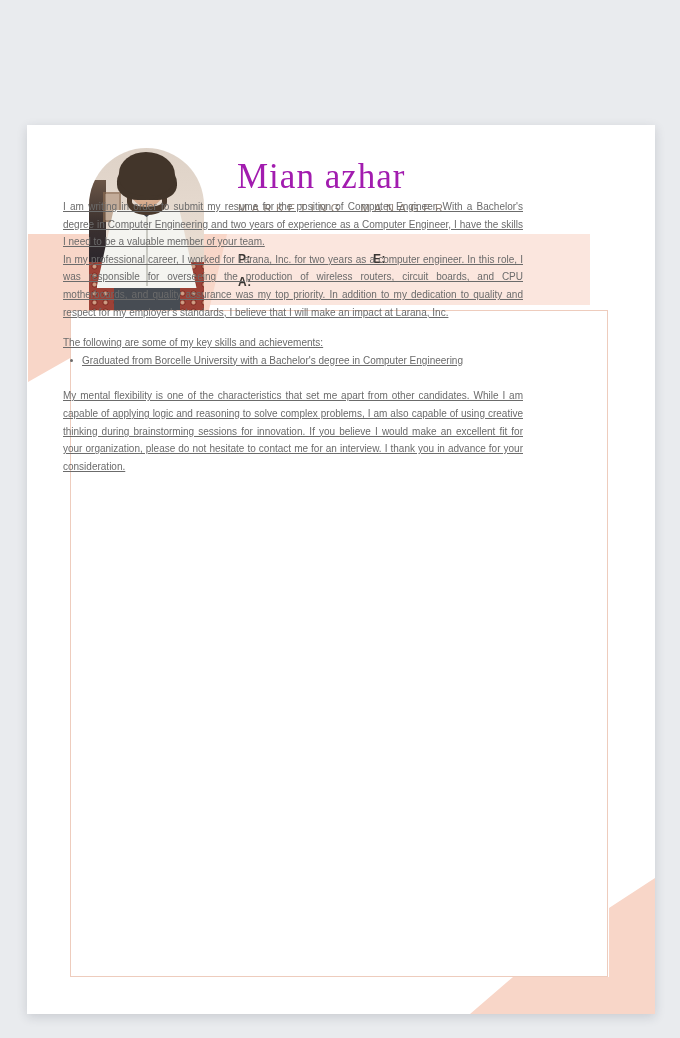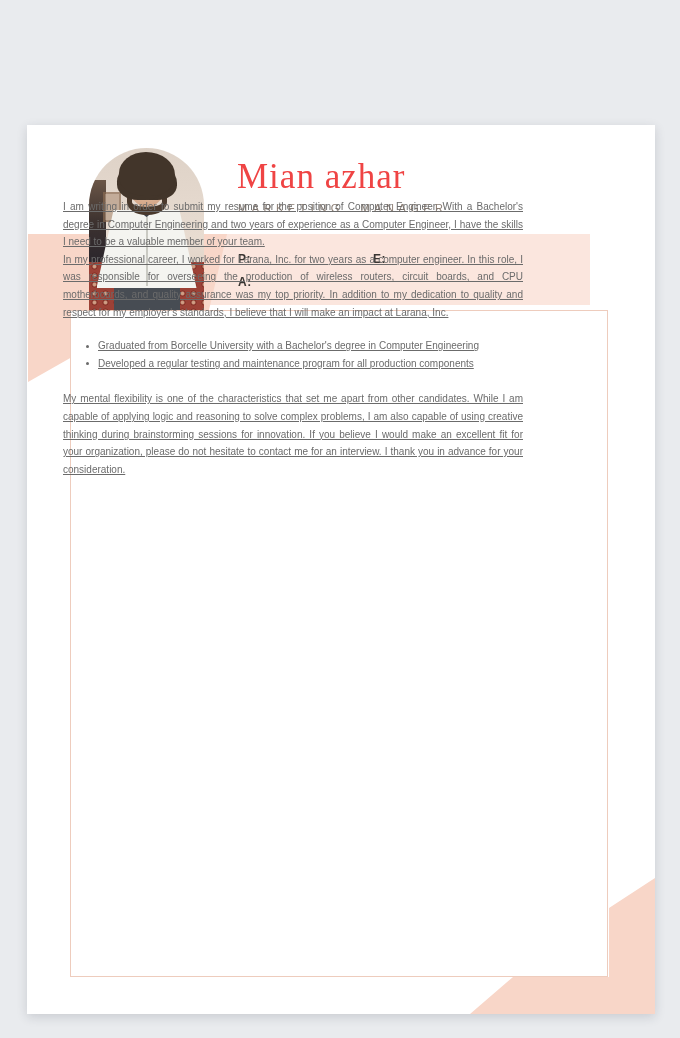--- a/index.html
+++ b/index.html
@@ -53,21 +53,21 @@
     width:18px; height:7px; background:#3c3f46; clip-path:polygon(0 0,100% 0,50% 100%); }
   .photo-belt { position:absolute; left:50%; bottom:23px; transform:translateX(-50%);
     width:64px; height:5px; background:#6f4530; border-radius:2px; }
   .photo-pants { position:absolute; left:50%; bottom:0; transform:translateX(-50%);
     width:66px; height:23px; background:#474c53; }
 
   
   .name {
     position:absolute; left:210px; top:33px; z-index:4;
     font-family:"Liberation Serif", serif; font-size:35px; line-height:1.1;
-    letter-spacing:1px; color:#ef4444;
+    letter-spacing:1px; color:#a21caf;
   }
   .role {
     position:absolute; left:211px; top:77px; z-index:4;
     font-size:11px; font-weight:500; letter-spacing:4.5px; word-spacing:9px; color:#8b7d73;
   }
   .contact-label { position:absolute; z-index:4; font-size:12px; font-weight:600;
     letter-spacing:.5px; color:#3a3633; }
   .lbl-p { left:211px; top:127px; }
   .lbl-e { left:346px; top:127px; }
   .lbl-a { left:211px; top:150px; }
@@ -77,21 +77,21 @@
     position:absolute; left:43px; top:185px; width:538px; height:667px; z-index:3;
     background:#ffffff; border:1px solid #eeccbd; box-sizing:border-box;
   }
   .letter-body {
     position:absolute; left:36px; top:73px; width:460px;
     font-size:10px; line-height:17.6px; color:#6b6b6b;
     text-align:justify; z-index:4;text-decoration:underline;
   }
   .letter-body p { margin:0; }
   .skills-intro { margin-top:13px !important; }
-  .skills-list { list-style:none; margin:16px; padding:0; }
+  .skills-list { list-style:none; margin:0; padding:0; }
   .skills-list li { position:relative; padding-left:19px; }
   .skills-list li::before { content:""; position:absolute; left:7px; top:7.5px;
     width:3px; height:3px; border-radius:50%; background:#6b6b6b; }
   .closing { margin-top:18px !important; }
 </style>
 </head>
 <body>
 
 <div class="canvas">
   <div class="page">
@@ -122,21 +122,21 @@
     <div class="role">MARKETING MANAGER</div>
     <div class="contact-label lbl-p">P:</div>
     <div class="contact-label lbl-e">E:</div>
     <div class="contact-label lbl-a">A:</div>
 
     <div class="letter-box"></div>
 
     <div class="letter-body">
       <p>I am writing in order to submit my resume for the position of Computer Engineer. With a Bachelor's degree in Computer Engineering and two years of experience as a Computer Engineer, I have the skills I need to be a valuable member of your team.</p>
       <p>In my professional career, I worked for Larana, Inc. for two years as a computer engineer. In this role, I was responsible for overseeing the production of wireless routers, circuit boards, and CPU motherboards, and quality assurance was my top priority. In addition to my dedication to quality and respect for my employer's standards, I believe that I will make an impact at Larana, Inc.</p>
+      <p class="skills-intro">The following are some of my key skills and achievements:</p>
       <ul class="skills-list">
         <li>Graduated from Borcelle University with a Bachelor's degree in Computer Engineering</li>
-        <li>Developed a regular testing and maintenance program for all production components</li>
       </ul>
       <p class="closing">My mental flexibility is one of the characteristics that set me apart from other candidates. While I am capable of applying logic and reasoning to solve complex problems, I am also capable of using creative thinking during brainstorming sessions for innovation. If you believe I would make an excellent fit for your organization, please do not hesitate to contact me for an interview. I thank you in advance for your consideration.</p>
     </div>
 
   </div>
 </div>
 
 </body></html>

